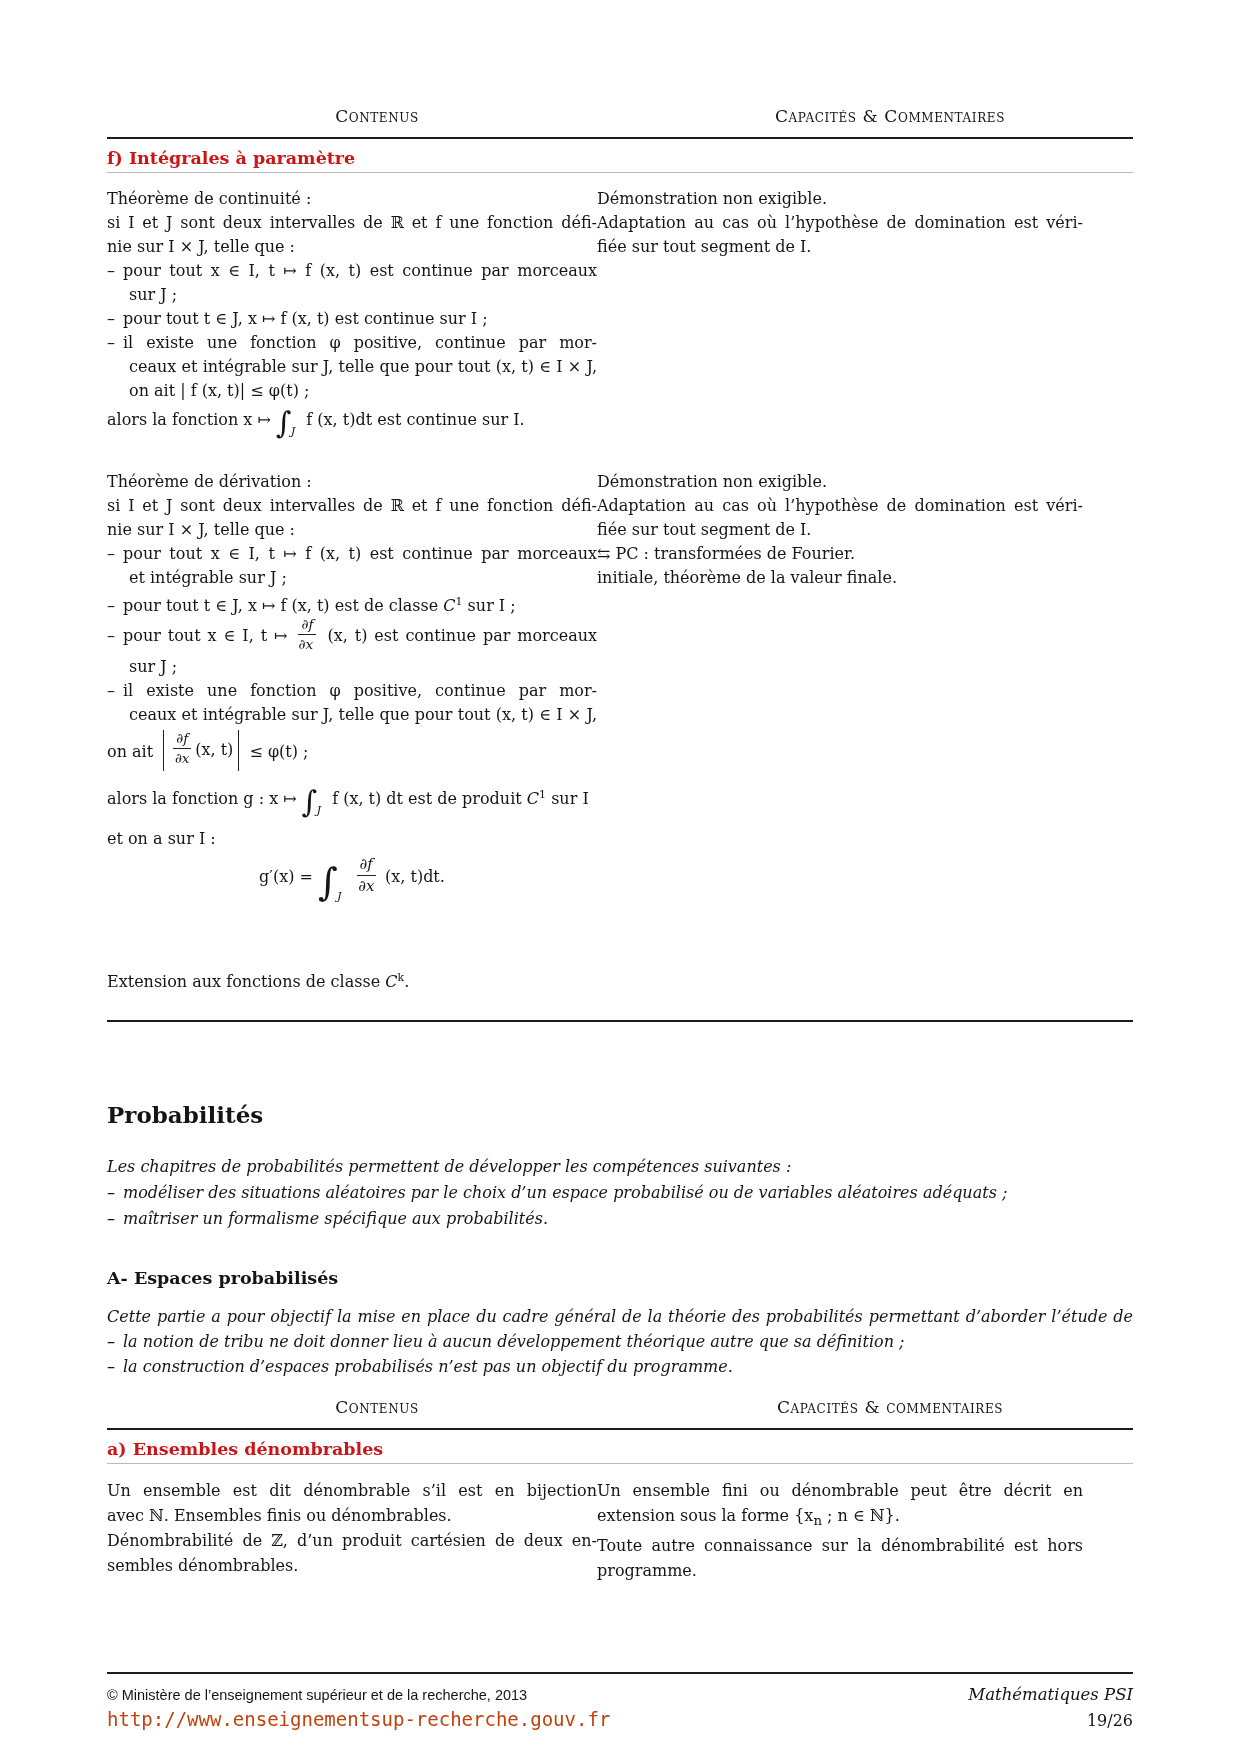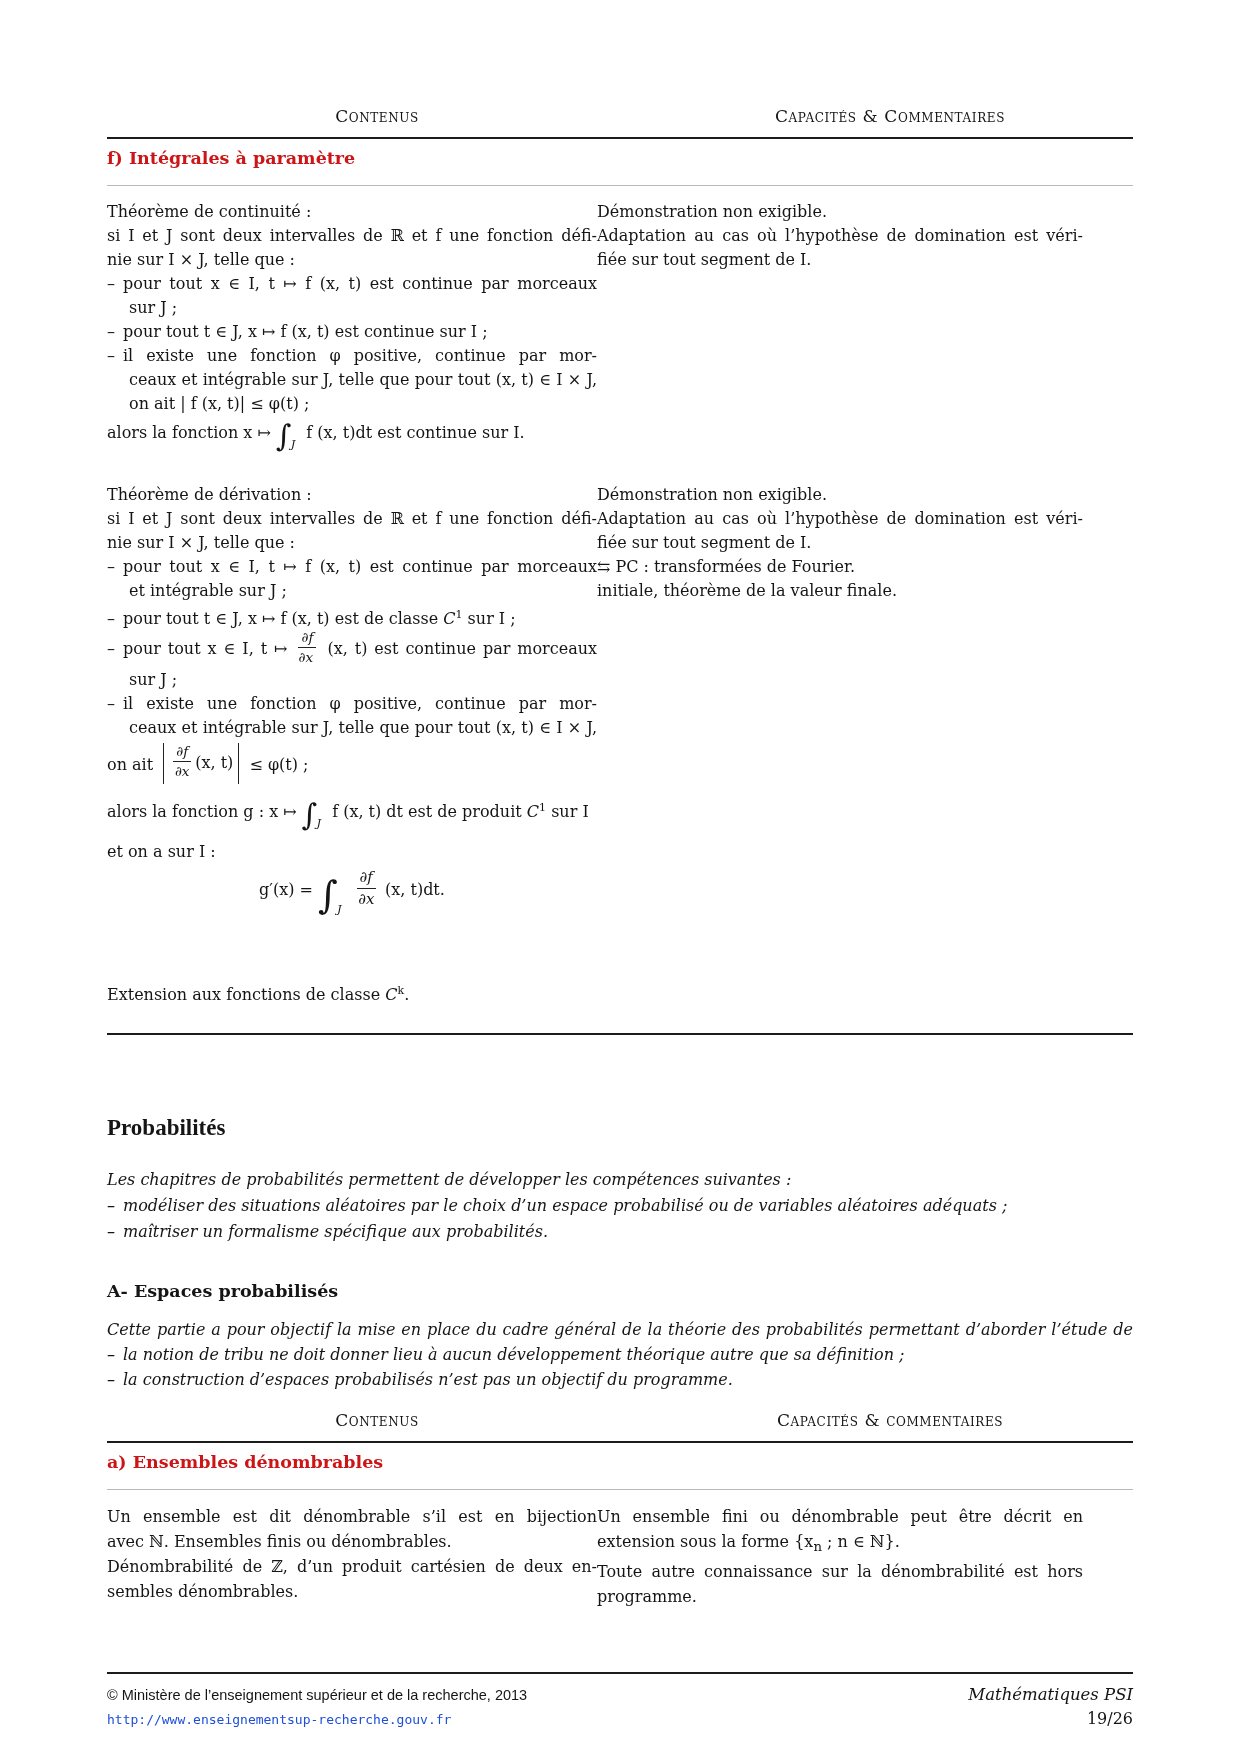--- a/index.html
+++ b/index.html
@@ -10,21 +10,21 @@
   .content{position:absolute;left:107px;top:0;width:1026px;}
   .pad-top{height:104px;}
 
   
   .thead{display:flex;padding-bottom:9px;border-bottom:2.4px solid #1c1c1c;}
   .thead .tc1{width:540px;text-align:center;}
   .thead .tc2{width:486px;text-align:center;}
   .smallcaps{font-variant:small-caps;letter-spacing:.6px;font-size:17px;}
 
   
-  .redhead{padding:7px 0 14px 0;border-bottom:1.3px solid #b9b9b9;}
+  .redhead{padding:7px 0 1px 0;border-bottom:1.3px solid #b9b9b9;}
   .redhead span{color:#cc1517;font-weight:bold;font-size:17.5px;}
 
   
   .row{display:flex;align-items:flex-start;}
   .colL{width:490px;}
   .colR{width:486px;}
   .ln{min-height:24px;}
   .j{text-align:justify;text-align-last:justify;}
   .cont{padding-left:22px;}
   .ml{padding:5px 0;}
@@ -40,39 +40,39 @@
   sup{font-size:11px;}
   .formula{text-align:center;padding:6px 0 2px 0;}
   .formula .mint{font-size:38px;vertical-align:-13px;}
   .formula .isub{vertical-align:-18px;}
   .formula .frac{font-size:15px;}
 
   
   .endrule{border-top:2.4px solid #1c1c1c;margin-top:26px;}
 
   
-  .bigtitle{font-size:23px;font-weight:bold;line-height:26px;margin-top:80px;font-family:Liberation Serif, serif;}
+  .bigtitle{font-size:23px;font-weight:bold;line-height:26px;margin-top:80px;}
   .iblock{margin-top:26px;font-style:italic;}
   .iblock .ln{min-height:26px;line-height:26px;}
   .subtitle{font-size:17.5px;font-weight:bold;margin-top:34px;}
   .iblock2{margin-top:14px;font-style:italic;}
   .iblock2 .ln{min-height:25px;line-height:25px;}
   .thead2{margin-top:16px;}
   .row3{margin-top:14px;}
   .row3 .ln{min-height:25px;line-height:25px;}
   .mt14{margin-top:14px;}
   .mt22{margin-top:22px;}
   .ext{margin-top:56px;}
 
   
   .footer{position:absolute;left:107px;top:1672px;width:1026px;border-top:2.4px solid #1c1c1c;padding-top:9px;}
   .frow{display:flex;justify-content:space-between;align-items:baseline;}
   .fcopy{font-family:"Liberation Sans","DejaVu Sans",sans-serif;font-size:14.5px;line-height:22px;}
   .fedition{font-style:italic;font-size:16.5px;}
-  .furl{font-family:"DejaVu Sans Mono",monospace;font-size:13px;line-height:24px;color:#1d4ed8;text-decoration:none;}
+  .furl{font-family:"DejaVu Sans Mono",monospace;font-size:19px;line-height:24px;color:#c2410c;text-decoration:none;}
   .fpage{font-size:16px;}
 </style>
 </head>
 <body>
 
 <div class="page">
   <div class="content">
     <div class="pad-top"></div>
 
     <div class="thead">

